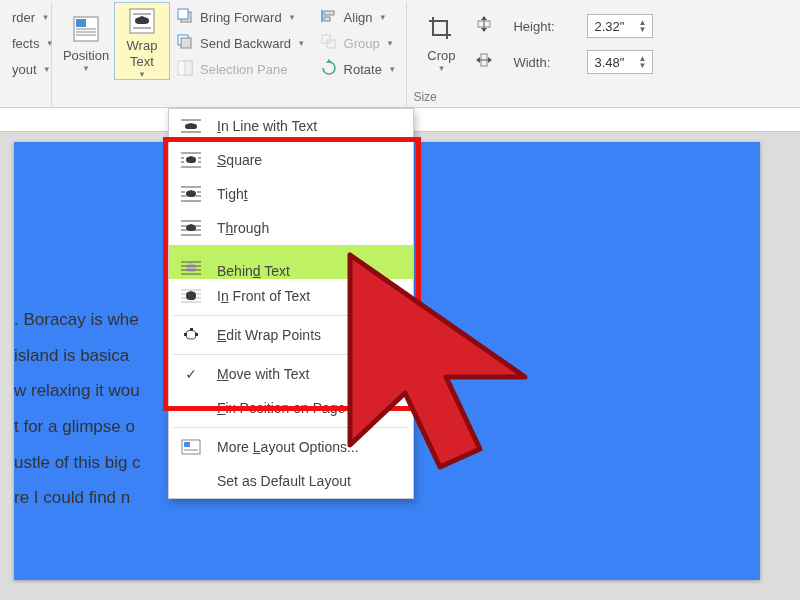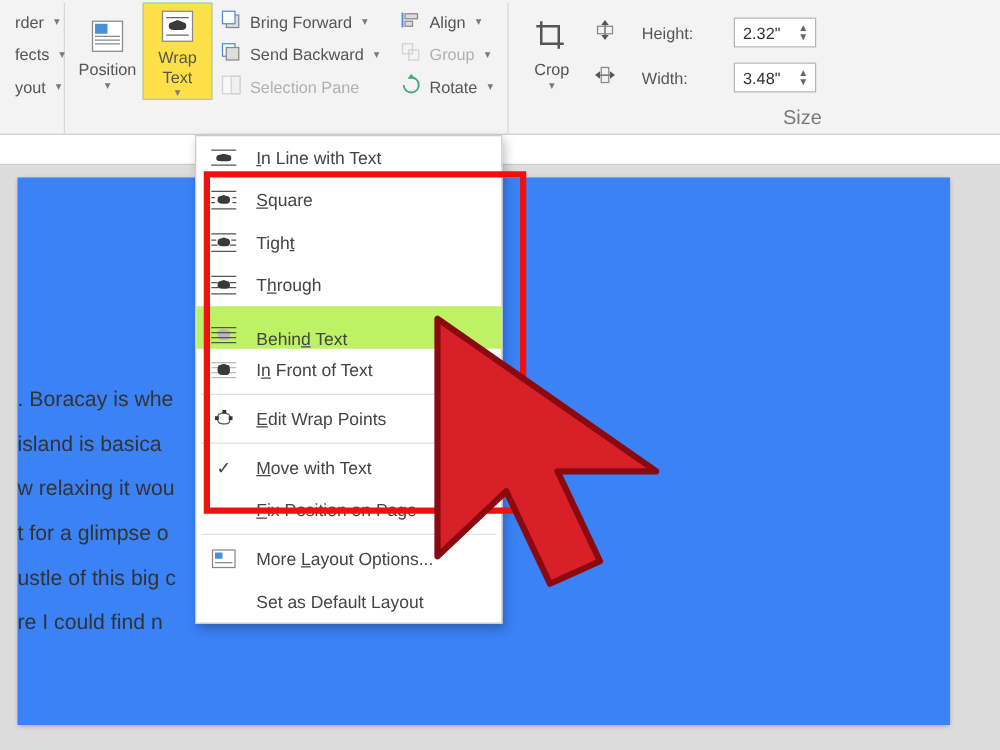--- a/index.html
+++ b/index.html
@@ -2,48 +2,48 @@
 <html><head>
 <meta charset="utf-8">
 <style>
   * { margin: 0; padding: 0; box-sizing: border-box; font-family: "Segoe UI", Tahoma, sans-serif; }
   body { width: 800px; height: 600px; overflow: hidden; background: #dcdcdc; position: relative; }
   
   
   .ribbon { background: #f3f3f4; height: 108px; border-bottom: 1px solid #d0d0d0; display: flex; align-items: flex-start; padding-top: 2px; }
   .group { display: flex; flex-direction: column; border-right: 1px solid #d8d8d8; height: 106px; padding: 0 6px; }
   .group-body { display: flex; flex: 1; }
-  .group-label { text-align: right; font-size: 16px; color: #7a7a7a; padding-bottom: 4px; }
+  .group-label { text-align: left; font-size: 12px; color: #7a7a7a; padding-bottom: 4px; }
   
   .col { display: flex; flex-direction: column; justify-content: flex-start; }
   .small-btn { display: flex; align-items: center; height: 26px; padding: 0 6px; font-size: 13px; color: #555; gap: 6px; white-space: nowrap; cursor: pointer; }
   .small-btn .drop { font-size: 9px; color: #7a7a7a; margin-left: 2px; }
   .small-btn.disabled { color: #b0b0b0; }
   .small-btn.disabled svg { opacity: 0.45; }
   
   .big-btn { display: flex; flex-direction: column; align-items: center; justify-content: center; width: 56px; padding: 4px 4px 0; font-size: 13px; color: #555; cursor: pointer; height: 78px; text-align: center; line-height: 1.2; }
   .big-btn .ic { width: 34px; height: 34px; display: flex; align-items: center; justify-content: center; margin-bottom: 2px; }
   .big-btn .drop { font-size: 9px; color: #7a7a7a; }
-  .big-btn.active { background: #fde047; border: 1px solid #9cc8e8; }
+  .big-btn.active { background: #fef9c3; border: 1px solid #9cc8e8; }
   
   .size-row { display: flex; align-items: center; gap: 20px; height: 28px; margin: 4px 0; }
   .size-row .lbl { font-size: 13px; color: #555; width: 54px; }
   .size-input { width: 66px; height: 24px; border: 1px solid #b5b5b5; background: #fff; font-size: 13px; padding: 0 6px; color: #333; display: flex; align-items: center; justify-content: space-between; }
   .spin { font-size: 8px; line-height: 7px; color: #666; display: flex; flex-direction: column; }
   
   
   .ruler { background: #fff; height: 24px; border-bottom: 1px solid #ccc; }
   
   
   .docwrap { position: absolute; left: 14px; right: 40px; top: 142px; bottom: 20px; background: #3b82f6; box-shadow: 0 1px 4px rgba(0,0,0,.3); }
   .doctext { padding: 160px 0 0 0; font-size: 17px; color: #333; line-height: 2.1; width: 175px; overflow: hidden; white-space: nowrap; }
   .doctext div { overflow: hidden; text-overflow: clip; }
   
   
-  .menu { position: absolute; left: 156px; top: 108px; width: 246px; background: #fff; border: 1px solid #ccc; box-shadow: 2px 4px 8px rgba(0,0,0,.25); z-index: 10; }
+  .menu { position: absolute; left: 168px; top: 108px; width: 246px; background: #fff; border: 1px solid #ccc; box-shadow: 2px 4px 8px rgba(0,0,0,.25); z-index: 10; }
   .menu-item { display: flex; align-items: center; height: 34px; padding: 0 10px 0 10px; font-size: 14px; color: #444; cursor: pointer; gap: 14px; }
   .menu-item.hover { background: #bef264; align-items: flex-end; }
   .menu-item .micon { width: 24px; height: 22px; display: flex; align-items: center; justify-content: center; flex-shrink: 0; }
   .menu-item .mlabel u { text-decoration: underline; }
   .menu-sep { height: 1px; background: #e0e0e0; margin: 2px 4px; }
   .menu .check { width: 24px; text-align: center; color: #444; }
   
   
   .redbox { position: absolute; left: 163px; top: 137px; width: 258px; height: 274px; border: 5px solid #e11; z-index: 15; pointer-events: none; }
   

